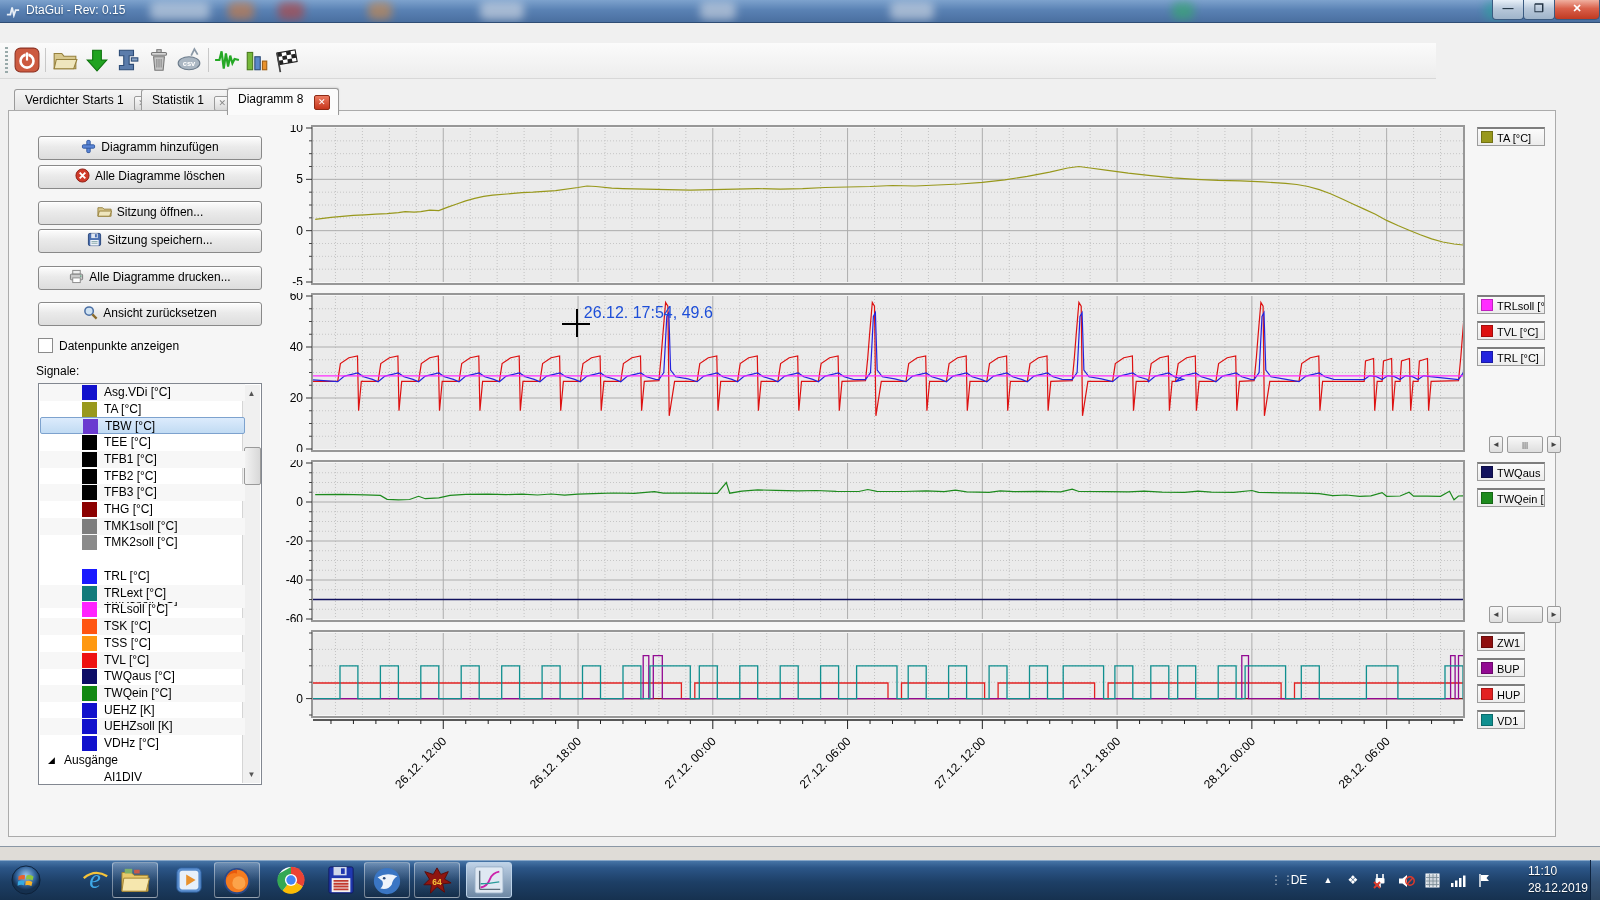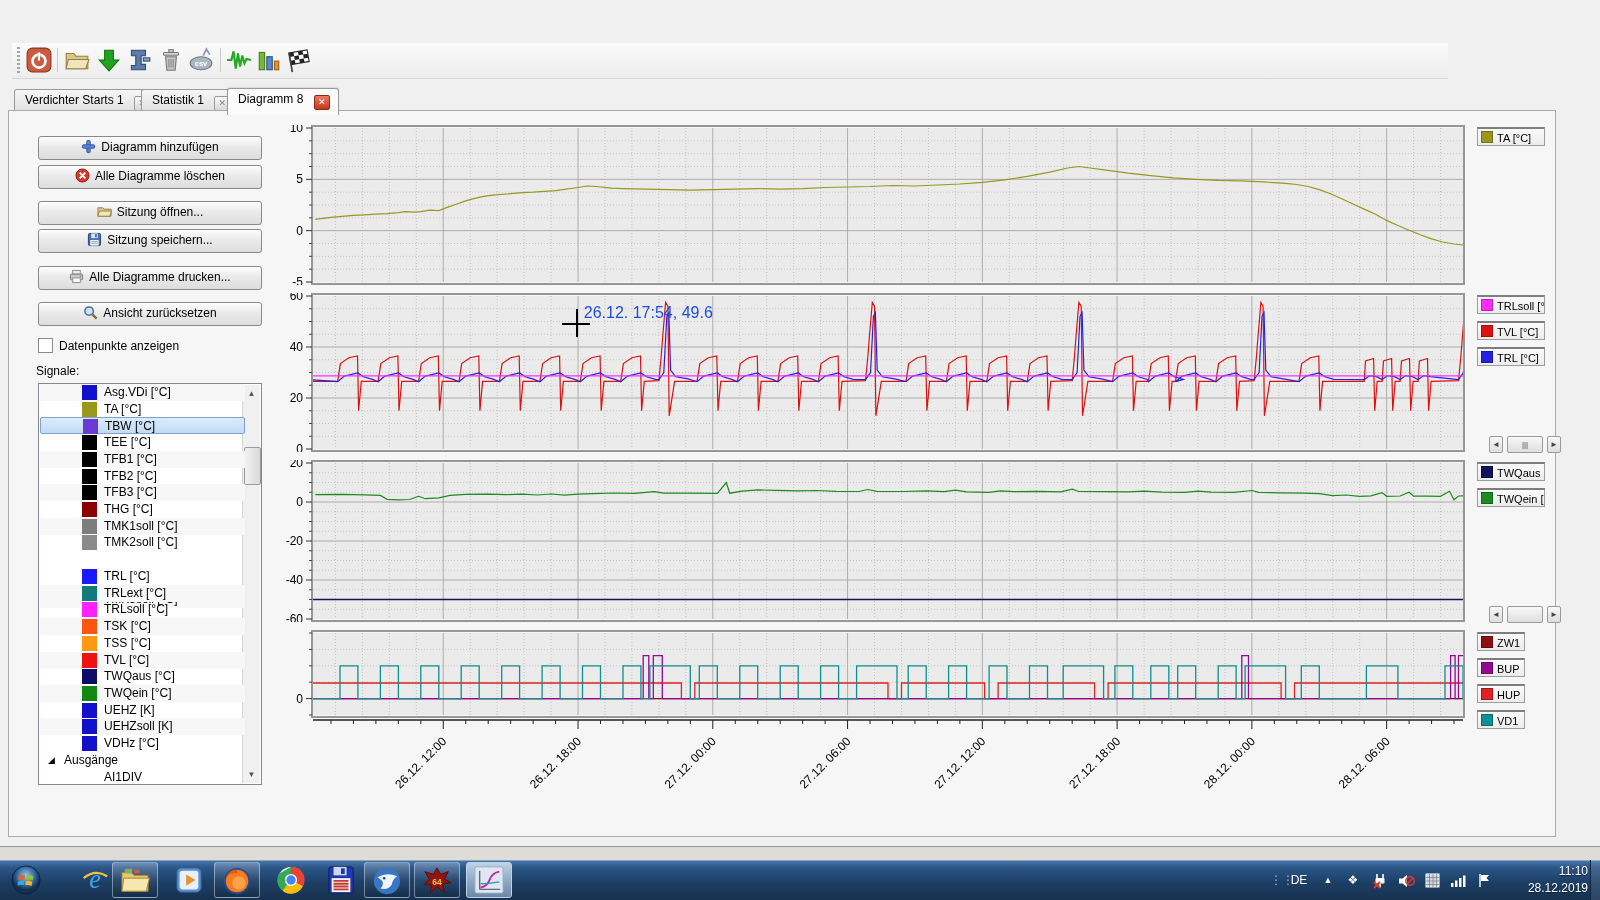--- a/index.html
+++ b/index.html
@@ -13,21 +13,21 @@
     background:linear-gradient(#7da2cd,#5a82b4 45%,#4a6fa0);border-bottom:1px solid #2f4d75;}
   .blob{position:absolute;top:2px;height:18px;border-radius:6px;filter:blur(4px);opacity:.55;}
   #title-text{position:absolute;left:26px;top:3px;color:#fff;text-shadow:0 1px 2px #2a4a70;font-size:12px;}
   #app-icon{position:absolute;left:6px;top:4px;width:14px;height:14px;}
   .winbtn{position:absolute;top:0;width:30px;height:19px;border:1px solid #3a5a80;border-top:none;
     background:linear-gradient(#e8f0f8,#b8c8da 45%,#9fb4ca);border-radius:0 0 4px 4px;
     color:#234;text-align:center;line-height:17px;font-size:11px;font-weight:bold;}
   #btn-close{background:linear-gradient(#f0b0a0,#d9604a 45%,#c03a22);color:#fff;width:44px;border-radius:0 0 5px 4px;}
   #menubar{position:absolute;left:0;top:22px;width:1600px;height:21px;background:#f0f0f0;border-bottom:1px solid #e0e0e0;}
   .menu-item{display:inline-block;padding:3px 10px 0 10px;height:18px;}
-  #toolbar{position:absolute;left:12px;top:43px;width:1436px;height:35px;background:linear-gradient(#fbfbfb,#ededed);border-bottom:1px solid #d8d8d8;}
+  #toolbar{position:absolute;left:0;top:43px;width:1436px;height:35px;background:linear-gradient(#fbfbfb,#ededed);border-bottom:1px solid #d8d8d8;}
   #toolbar-grip{position:absolute;left:5px;top:4px;width:4px;height:26px;
      background:repeating-linear-gradient(#9aa 0 2px,transparent 2px 4px);width:3px;}
   .tool{position:absolute;top:3px;width:30px;height:29px;text-align:center;}
   .tool svg{width:26px;height:26px;margin-top:1px;}
   .tb-sep{position:absolute;top:5px;width:1px;height:24px;background:#c8c8c8;}
 
   
   .tab{position:absolute;height:21px;top:89px;background:linear-gradient(#f6f6f6,#dedede);
     border:1px solid #9a9a9a;border-bottom:none;border-radius:3px 3px 0 0;padding:3px 8px 0 10px;white-space:nowrap;}
   .tab.active{top:88px;height:23px;background:#fbfbfb;z-index:5;box-shadow:0 -1px 2px rgba(0,0,0,.1);}
@@ -69,28 +69,46 @@
 
   
   #taskbar{position:absolute;left:0;top:860px;width:1600px;height:40px;
     background:linear-gradient(#4a79ab,#2b5587 20%,#1d3f66 55%,#16314f);box-shadow:inset 0 1px 0 rgba(255,255,255,.35);}
   .task-icon{position:absolute;top:2px;width:46px;height:36px;border-radius:3px;text-align:center;}
   .task-icon.framed{border:1px solid rgba(255,255,255,.4);background:linear-gradient(rgba(255,255,255,.25),rgba(255,255,255,.05) 50%,rgba(0,0,0,.1));box-sizing:border-box;}
   .task-icon.active{border:1px solid #bcd2e8;background:linear-gradient(rgba(235,245,255,.75),rgba(180,205,230,.55));box-sizing:border-box;}
   .task-icon svg{margin-top:3px;}
   #tray{position:absolute;right:0;top:0;height:40px;color:#fff;}
   .tray-item{position:absolute;top:0;height:40px;line-height:40px;text-align:center;color:#fff;font-size:12px;}
-  #clock{position:absolute;right:12px;top:3px;text-align:right;font-size:12px;line-height:17px;color:#fff;text-shadow:0 1px 1px #123;}
+  #clock{position:absolute;right:12px;top:3px;text-align:left;font-size:12px;line-height:17px;color:#fff;text-shadow:0 1px 1px #123;}
   #show-desktop{position:absolute;right:0;top:0;width:9px;height:40px;border-left:1px solid #0e2440;background:rgba(255,255,255,.1);}
 </style>
 </head>
 <body>
 
 <div id="app">
 
+  <div id="titlebar">
+    <div class="blob" style="left:150px;width:60px;background:#dfe6ee"></div>
+    <div class="blob" style="left:228px;width:26px;background:#e07a30"></div>
+    <div class="blob" style="left:278px;width:26px;background:#c23a2e"></div>
+    <div class="blob" style="left:368px;width:24px;background:#dd8a3a"></div>
+    <div class="blob" style="left:480px;width:44px;background:#e6e9ee"></div>
+    <div class="blob" style="left:700px;width:36px;background:#dfe3ea"></div>
+    <div class="blob" style="left:890px;width:44px;background:#e2e6ec"></div>
+    <div class="blob" style="left:1172px;width:22px;background:#2fae62"></div>
+    <div class="blob" style="left:1484px;width:22px;background:#27a39b"></div>
+    <svg id="app-icon" viewBox="0 0 16 16">
+      <polyline points="1,12 5,12 7,4 9,13 11,7 15,7" fill="none" stroke="#e8eef6" stroke-width="2"></polyline>
+    </svg>
+    <span id="title-text">DtaGui - Rev: 0.15</span>
+    <div class="winbtn" style="right:76px">—</div>
+    <div class="winbtn" style="right:45px">❐</div>
+    <div class="winbtn" id="btn-close" style="right:0px">✕</div>
+  </div>
 
 
   <div id="toolbar">
     <div id="toolbar-grip"></div>
     <div class="tool" style="left:12px">
       <svg viewBox="0 0 24 24">
         <rect x="1" y="1" width="22" height="22" rx="5" fill="#cc5a40" stroke="#8d3324"></rect>
         <circle cx="12" cy="13" r="6" fill="none" stroke="#fff" stroke-width="2.4"></circle>
         <rect x="10.8" y="4.5" width="2.4" height="7" fill="#cc5a40"></rect>
         <rect x="11" y="5" width="2" height="7.5" fill="#fff"></rect>

